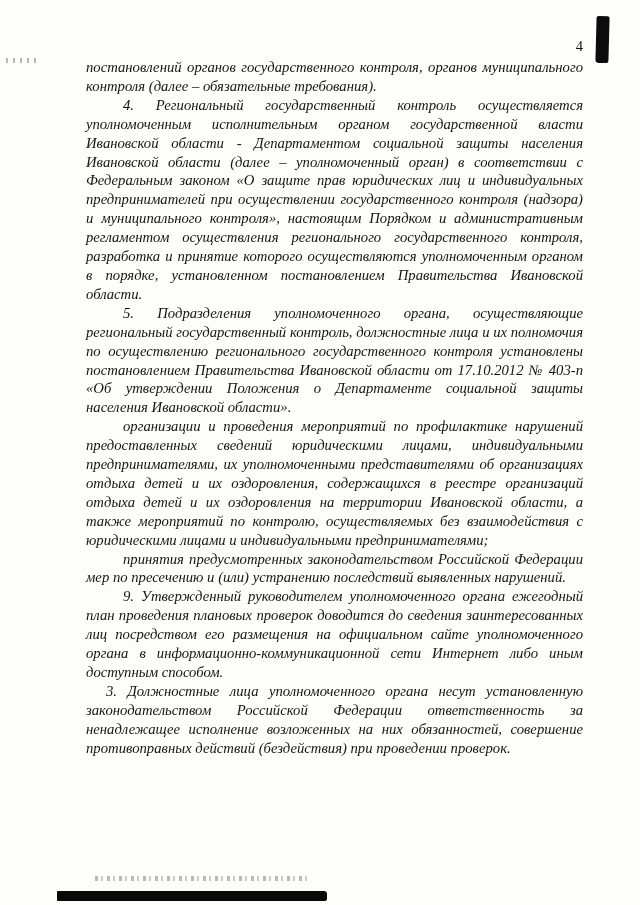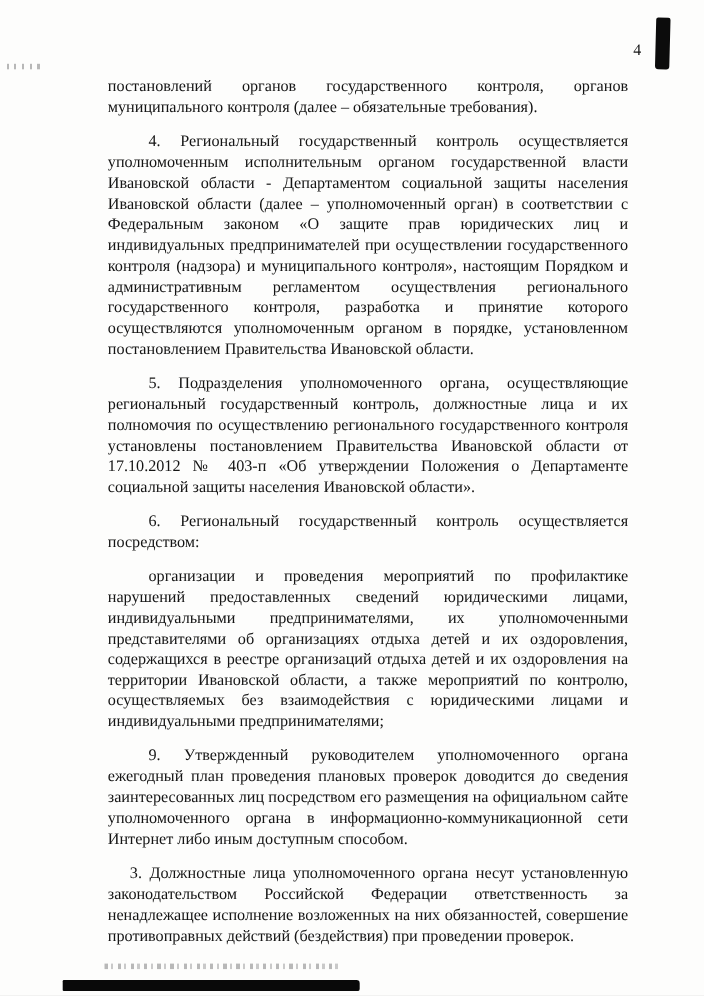--- a/index.html
+++ b/index.html
@@ -21,23 +21,24 @@
   }
   .content {
     position: absolute;
     left: 86px;
     top: 58px;
     width: 497px;
     font-size: 14.7px;
     line-height: 18.9px;
   }
   p.para {
-    margin: 12px;
+    margin: 0;
     text-align: justify;
     text-indent: 37px;
+    font-style: italic;
   }
   p.para.flush { text-indent: 0; }
   p.para.small-indent { text-indent: 20px; }
 
   
   .artifact { position: absolute; }
   .art-top-right {
     left: 596px; top: 16px;
     width: 13px; height: 47px;
     background: #0c0c0c;
@@ -73,22 +74,22 @@
 
   <div class="page-num">4</div>
 
   <div class="artifact art-top-right"></div>
   <div class="artifact art-top-left-dots"></div>
 
   <div class="content">
     <p class="para flush">постановлений органов государственного контроля, органов муниципального контроля (далее – обязательные требования).</p>
     <p class="para">4. Региональный государственный контроль осуществляется уполномоченным исполнительным органом государственной власти Ивановской области - Департаментом социальной защиты населения Ивановской области (далее – уполномоченный орган) в соответствии с Федеральным законом «О защите прав юридических лиц и индивидуальных предпринимателей при осуществлении государственного контроля (надзора) и муниципального контроля», настоящим Порядком и административным регламентом осуществления регионального государственного контроля, разработка и принятие которого осуществляются уполномоченным органом в порядке, установленном постановлением Правительства Ивановской области.</p>
     <p class="para">5. Подразделения уполномоченного органа, осуществляющие региональный государственный контроль, должностные лица и их полномочия по осуществлению регионального государственного контроля установлены постановлением Правительства Ивановской области от 17.10.2012 № 403-п «Об утверждении Положения о Департаменте социальной защиты населения Ивановской области».</p>
-    <p class="para">6. Региональный государственный контроль осуществляется посредством:</p>
     <p class="para">организации и проведения мероприятий по профилактике нарушений предоставленных сведений юридическими лицами, индивидуальными предпринимателями, их уполномоченными представителями об организациях отдыха детей и их оздоровления, содержащихся в реестре организаций отдыха детей и их оздоровления на территории Ивановской области, а также мероприятий по контролю, осуществляемых без взаимодействия с юридическими лицами и индивидуальными предпринимателями;</p>
+    <p class="para">принятия предусмотренных законодательством Российской Федерации мер по пресечению и (или) устранению последствий выявленных нарушений.</p>
     <p class="para">9. Утвержденный руководителем уполномоченного органа ежегодный план проведения плановых проверок доводится до сведения заинтересованных лиц посредством его размещения на официальном сайте уполномоченного органа в информационно-коммуникационной сети Интернет либо иным доступным способом.</p>
     <p class="para small-indent">3. Должностные лица уполномоченного органа несут установленную законодательством Российской Федерации ответственность за ненадлежащее исполнение возложенных на них обязанностей, совершение противоправных действий (бездействия) при проведении проверок.</p>
   </div>
 
   <div class="artifact art-bottom-smudge"></div>
   <div class="artifact art-bottom-bar"></div>
 
 </div>
 
 </body></html>

